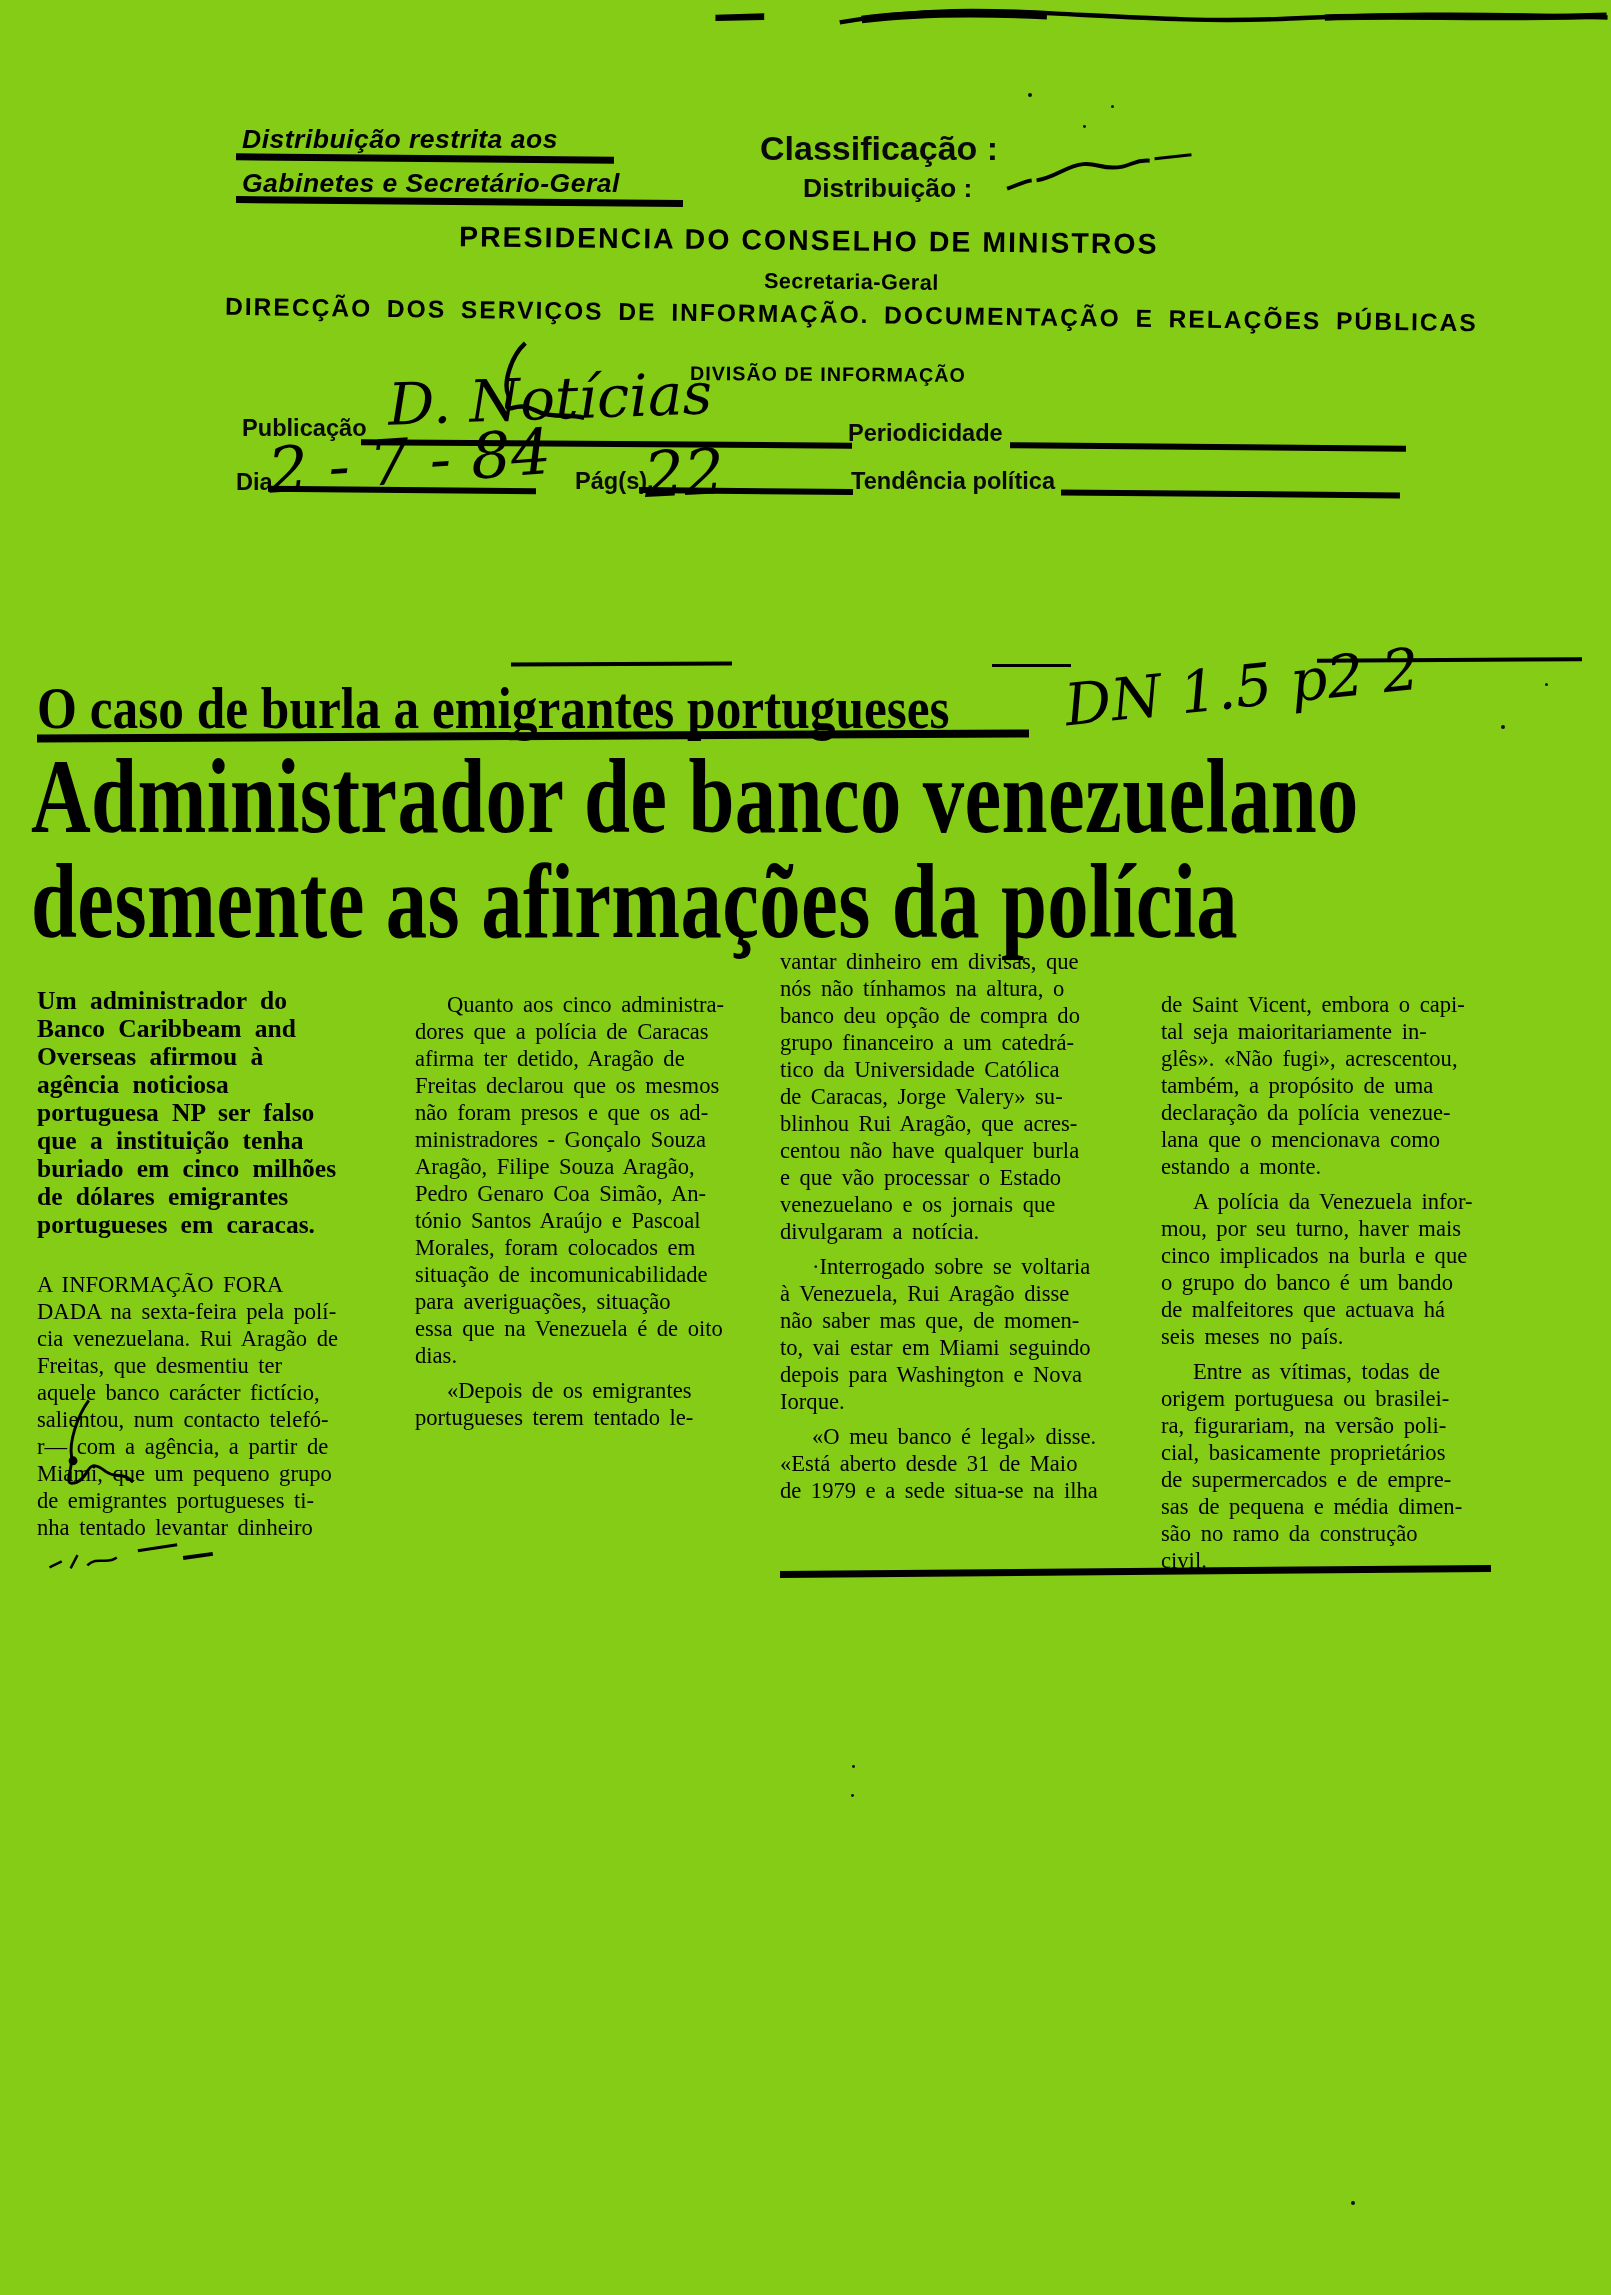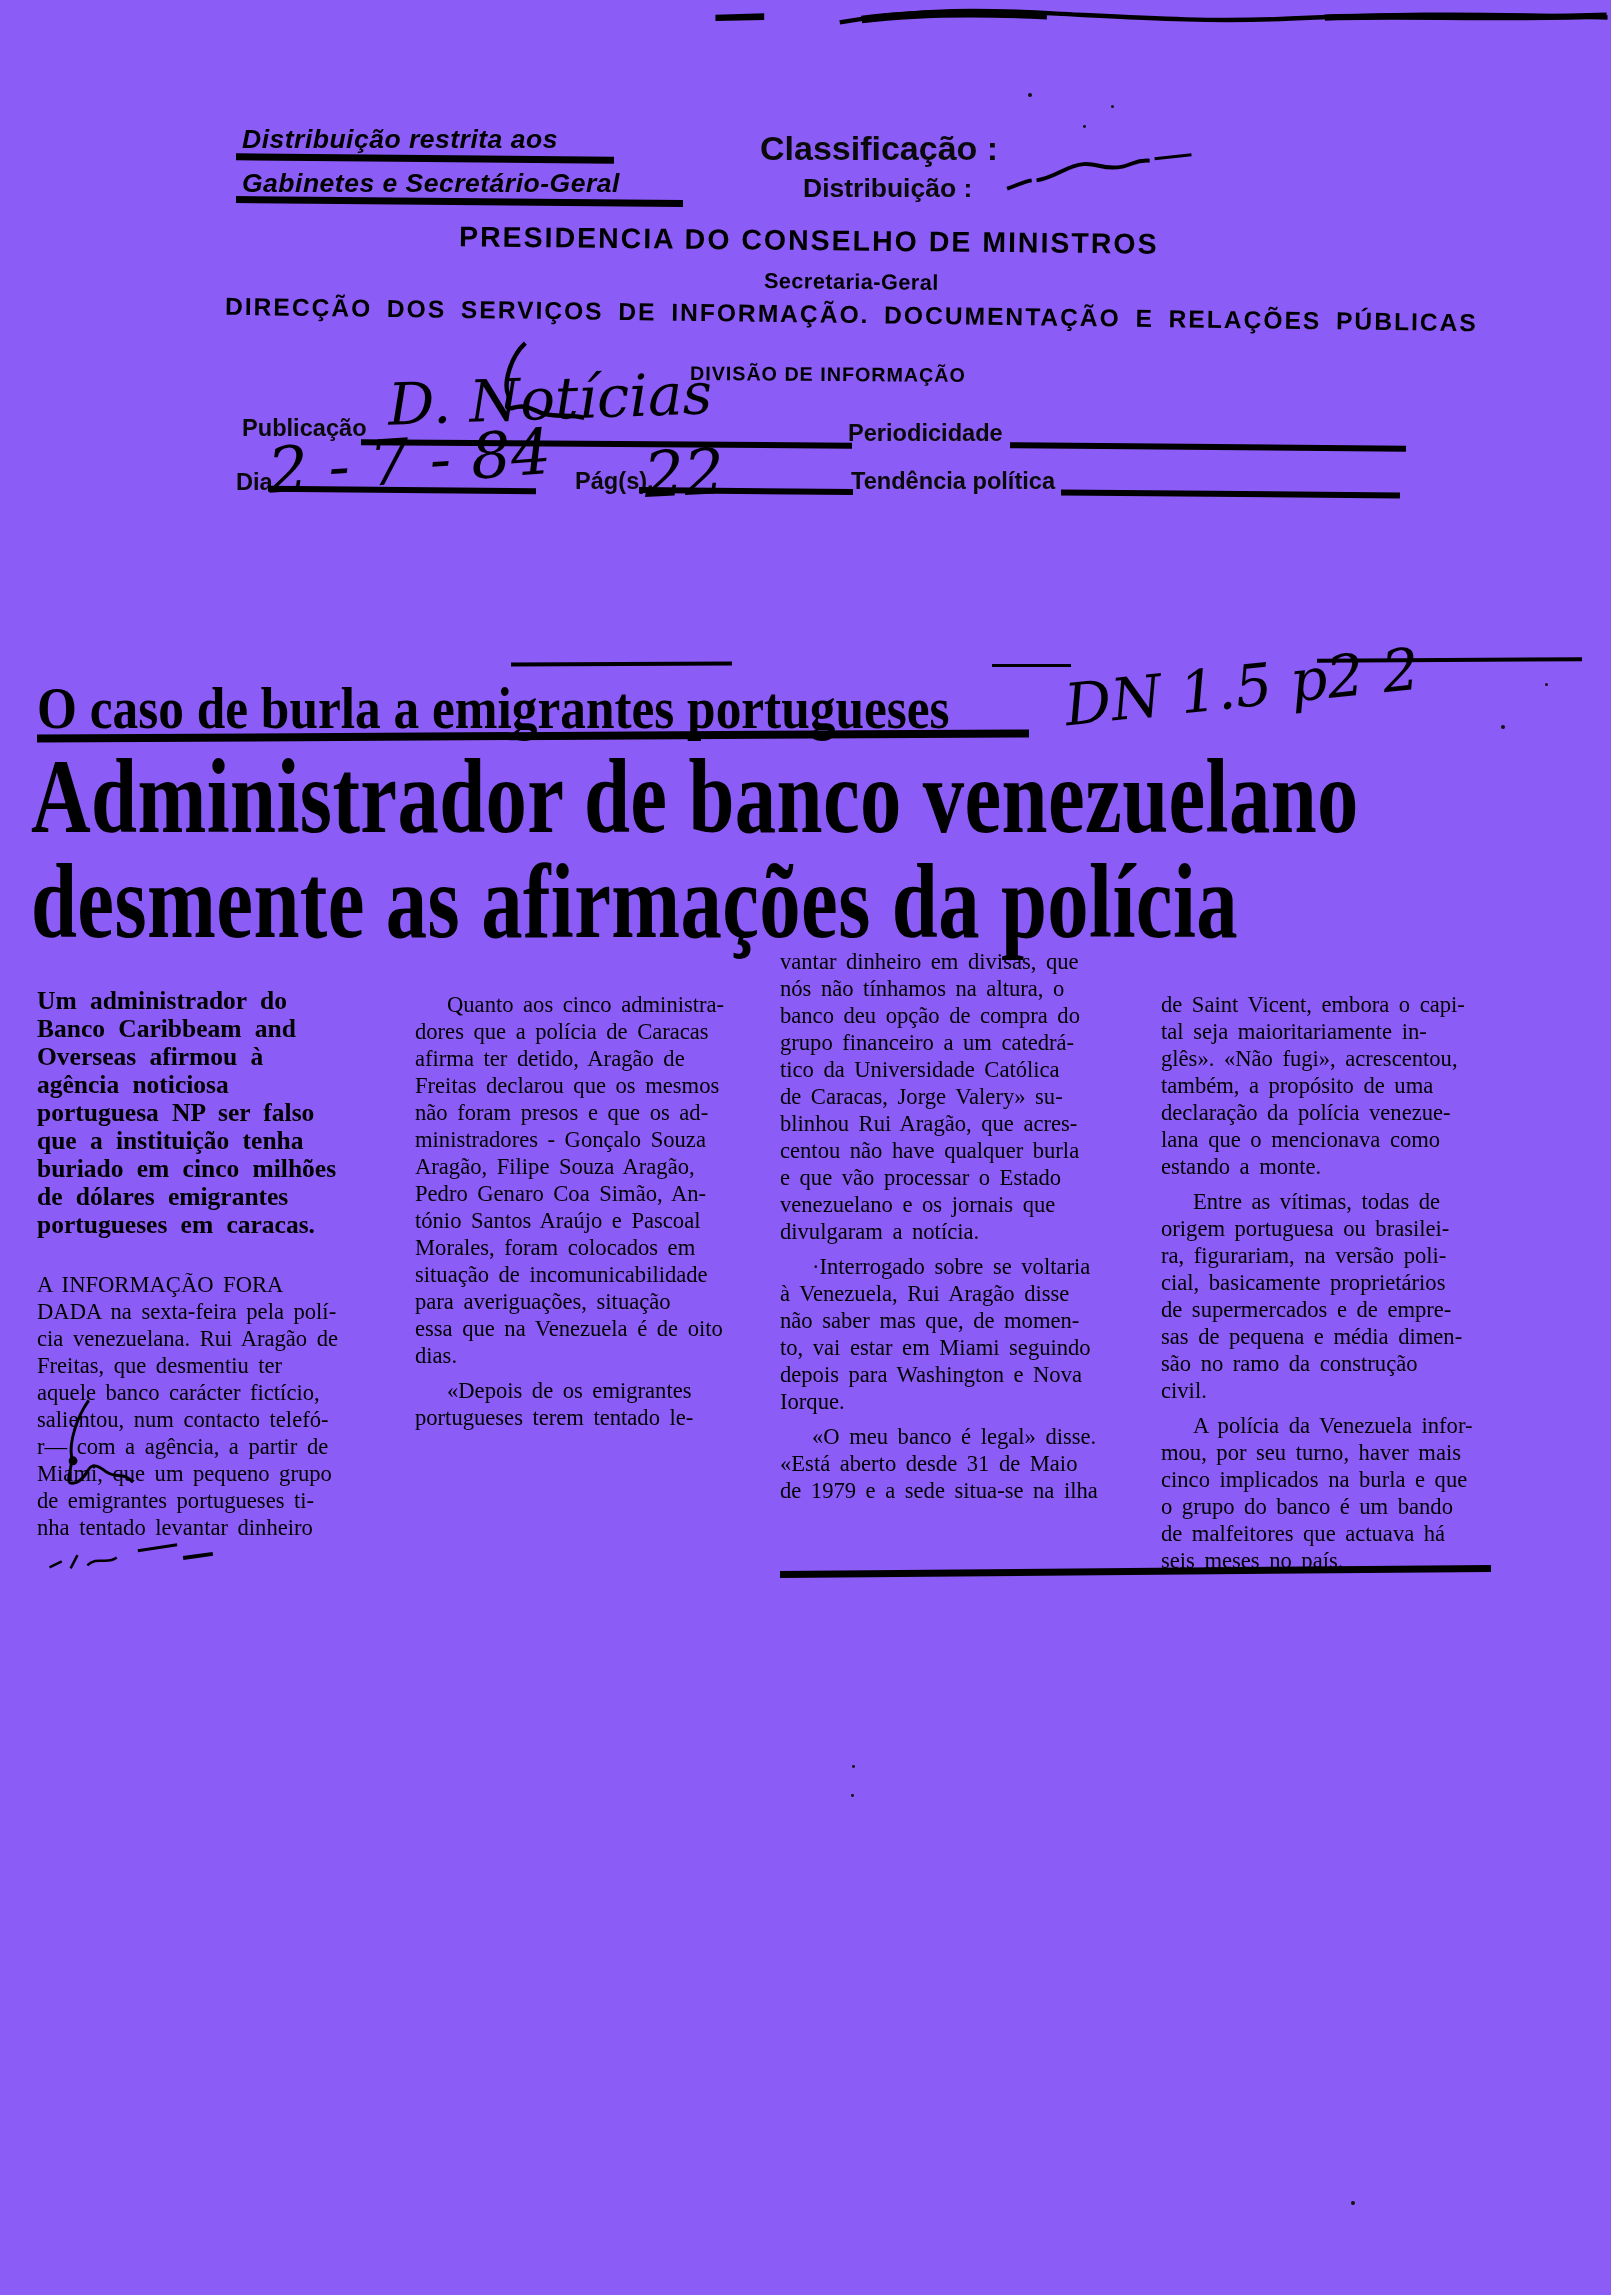--- a/index.html
+++ b/index.html
@@ -1,16 +1,16 @@
 <!DOCTYPE html>
 <html style="font-size:7.9px"><head>
 <meta charset="utf-8">
 <style>
   html,body{margin:0;padding:0;background:#fff;}
-  .page{position:relative;width:1612px;height:2295px;background:#8b5cf6;color:#000;overflow:hidden;font-family:"Liberation Sans",sans-serif;}
+  .page{position:relative;width:1612px;height:2295px;background:#84cc16;color:#000;overflow:hidden;font-family:"Liberation Sans",sans-serif;}
   .abs{position:absolute;}
   .restricted{font-family:"Liberation Sans",sans-serif;font-style:italic;font-weight:bold;font-size:26.5px;letter-spacing:0.5px;}
   .hline{position:absolute;background:#000;}
   .formlabel{font-family:"Liberation Sans",sans-serif;font-weight:bold;font-size:23.6px;color:#0a0a0a;}
   .orgtitle{font-family:"Liberation Sans",sans-serif;font-weight:bold;font-size:28.5px;letter-spacing:2px;white-space:nowrap;}
   .orgsub{font-family:"Liberation Sans",sans-serif;font-weight:bold;font-size:21.6px;letter-spacing:0.5px;}
   .orgdir{font-family:"Liberation Sans",sans-serif;font-weight:bold;font-size:24.6px;letter-spacing:2px;word-spacing:5.9px;white-space:nowrap;}
   .orgdiv{font-family:"Liberation Sans",sans-serif;font-weight:bold;font-size:19.7px;letter-spacing:1px;white-space:nowrap;}
   .hand{font-family:"DejaVu Serif",serif;font-style:italic;white-space:nowrap;}
   .kicker{font-family:"Liberation Serif",serif;font-weight:bold;font-size:59px;white-space:nowrap;transform:scaleX(0.87);transform-origin:left top;}
@@ -148,34 +148,34 @@
 de 1979 e a sede situa-se na ilha</p>
   </div>
   <div class="col" style="left:1161px;top:991px;width:358px;">
     <p>de Saint Vicent, embora o capi-
 tal seja maioritariamente in-
 glês». «Não fugi», acrescentou,
 também, a propósito de uma
 declaração da polícia venezue-
 lana que o mencionava como
 estando a monte.</p>
+    <p class="indent">A polícia da Venezuela infor-
+mou, por seu turno, haver mais
+cinco implicados na burla e que
+o grupo do banco é um bando
+de malfeitores que actuava há
+seis meses no país.</p>
     <p class="indent">Entre as vítimas, todas de
 origem portuguesa ou brasilei-
 ra, figurariam, na versão poli-
 cial, basicamente proprietários
 de supermercados e de empre-
 sas de pequena e média dimen-
 são no ramo da construção
 civil.</p>
-    <p class="indent">A polícia da Venezuela infor-
-mou, por seu turno, haver mais
-cinco implicados na burla e que
-o grupo do banco é um bando
-de malfeitores que actuava há
-seis meses no país.</p>
   </div>
 
   <svg class="abs" style="left:42px;top:1398px;" width="118" height="103" viewBox="0 0 240 210">
     <path d="M95,5 C70,40 55,90 60,120 C62,150 40,182 70,172 C100,160 88,118 130,150 C150,165 168,150 185,172" stroke="#000" stroke-width="6" fill="none"></path>
     <circle cx="63" cy="128" r="9" fill="#000"></circle>
   </svg>
 
   <svg class="abs" style="left:47px;top:1533px;" width="167" height="54" viewBox="0 0 340 110">
     <path d="M5,70 L30,58" stroke="#000" stroke-width="5" fill="none"></path>
     <path d="M48,72 L62,45" stroke="#000" stroke-width="5" fill="none"></path>

